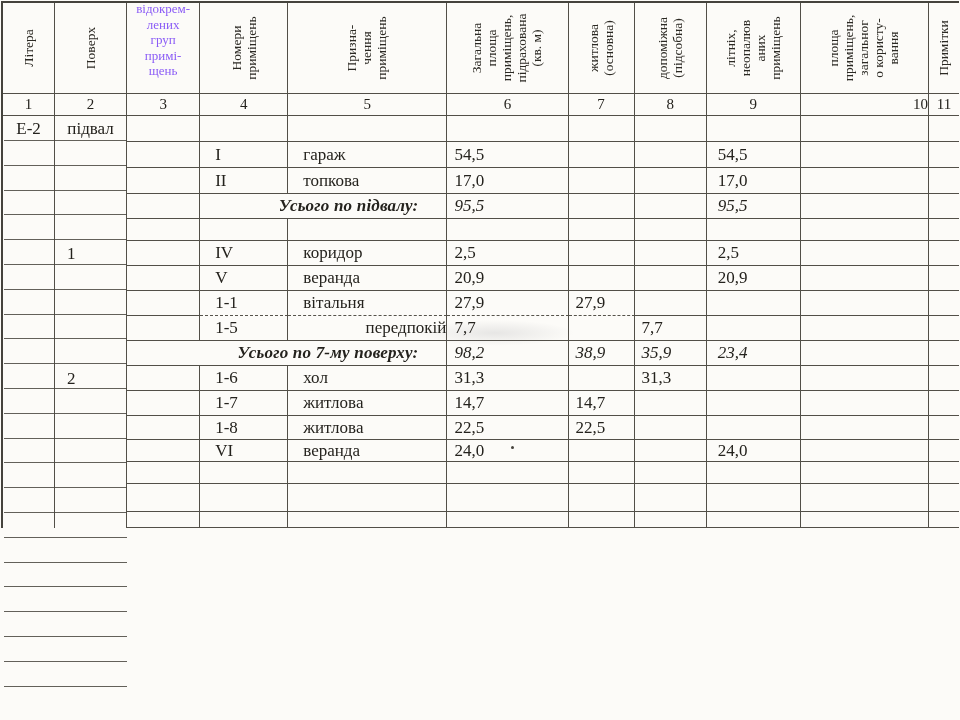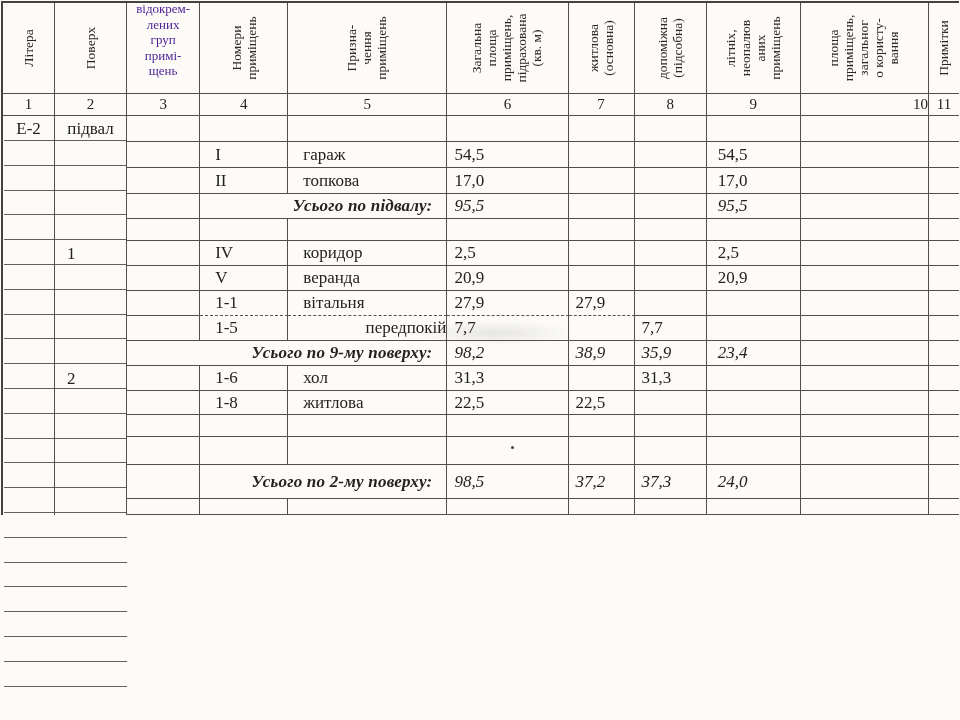--- a/index.html
+++ b/index.html
@@ -20,35 +20,35 @@
   td.c11, th.c11 { border-right:none; }
   
   tr.hdr th { height:91px; position:relative; font-weight:400; background:#fcfbf8; }
   .rot {
     position:absolute; left:50%; top:50%;
     transform:translate(-50%,-50%) rotate(-90deg);
     white-space:pre-line; text-align:center;
     font-size:13.5px; line-height:1.12; color:#2b2923;
   }
   th.hztop { vertical-align:top; }
-  .hz { white-space:pre-line; text-align:center; font-size:13px; line-height:1.2; margin-top:-2px; color:#4c1d95; }
+  .hz { white-space:pre-line; text-align:center; font-size:13px; line-height:1.2; margin-top:-2px; color:#8b5cf6; }
   tr.numrow td { height:22px; text-align:center; font-size:15px; }
   
   tbody td { font-size:17px; vertical-align:middle; line-height:1.05; }
   td.c1 { text-align:center; }
   td.c2 { text-align:center; }
   td.c2.fl { text-align:left; padding-left:12px; }
   td.c4 { padding-left:15px; }
   td.c5 { padding-left:15px; }
   td.c5.ind { padding-left:62px;text-align:right; }
   td.c6, td.c7, td.c8 { padding-left:7px; }
   td.c9 { padding-left:11px; }
   td.nb { border-bottom:none; }
   td.dash { border-bottom:1px dashed #56534b; }
-  td.tlab { text-align:right; padding-right:14px; font-weight:bold; font-style:italic; letter-spacing:0.2px; }
+  td.tlab { text-align:right; padding-right:28px; font-weight:bold; font-style:italic; letter-spacing:0.2px; }
   td.tot { font-weight:normal; font-style:italic; }
   
   .left-ruling {
     position:absolute; left:4px; top:124px; width:123px; height:564px; z-index:3;
     pointer-events:none;
     background:repeating-linear-gradient(to bottom,
       transparent 0, transparent 16px,
       rgba(72,69,62,0.85) 16px, rgba(72,69,62,0.85) 17px,
       transparent 17px, transparent 24.8px);
   }
@@ -261,90 +261,104 @@
         <td class="c6">7,7</td>
         <td class="c7"></td>
         <td class="c8">7,7</td>
         <td class="c9"></td>
         <td class="c10"></td>
           <td class="c11"></td>
       </tr>
       <tr style="height:25px">
         <td class="c1 nb"></td>
           <td class="c2 nb"></td>
-        <td class="tlab" colspan="3">Усього по 9-му поверху:</td>
+        <td class="tlab" colspan="3">Усього по 7-му поверху:</td>
         <td class="c6 tot">98,2</td>
         <td class="c7 tot">38,9</td>
         <td class="c8 tot">35,9</td>
         <td class="c9 tot">23,4</td>
         <td class="c10"></td>
           <td class="c11"></td>
       </tr>
       <tr style="height:25px">
         <td class="c1 nb"></td>
         <td class="c2 nb fl">2</td>
         <td class="c3"></td>
         <td class="c4">1-6</td>
         <td class="c5">хол</td>
         <td class="c6">31,3</td>
         <td class="c7"></td>
         <td class="c8">31,3</td>
         <td class="c9"></td>
         <td class="c10"></td>
           <td class="c11"></td>
       </tr>
+      <tr style="height:25px">
+        <td class="c1 nb"></td>
+          <td class="c2 nb"></td>
+          <td class="c3"></td>
+        <td class="c4">1-7</td>
+        <td class="c5">житлова</td>
+        <td class="c6">14,7</td>
+        <td class="c7">14,7</td>
+        <td class="c8"></td>
+          <td class="c9"></td>
+        <td class="c10"></td>
+          <td class="c11"></td>
+      </tr>
       <tr style="height:24px">
         <td class="c1 nb"></td>
           <td class="c2 nb"></td>
           <td class="c3"></td>
         <td class="c4">1-8</td>
         <td class="c5">житлова</td>
         <td class="c6">22,5</td>
         <td class="c7">22,5</td>
         <td class="c8"></td>
           <td class="c9"></td>
         <td class="c10"></td>
           <td class="c11"></td>
       </tr>
       <tr style="height:22px">
         <td class="c1 nb"></td>
           <td class="c2 nb"></td>
           <td class="c3"></td>
+        <td class="c4">VI</td>
+        <td class="c5">веранда</td>
+        <td class="c6">24,0</td>
+        <td class="c7"></td>
+          <td class="c8"></td>
+        <td class="c9">24,0</td>
+        <td class="c10"></td>
+          <td class="c11"></td>
+      </tr>
+      <tr style="height:22px">
+        <td class="c1 nb"></td>
+          <td class="c2 nb"></td>
+          <td class="c3"></td>
           <td class="c4"></td>
           <td class="c5"></td>
           <td class="c6"></td>
           <td class="c7"></td>
           <td class="c8"></td>
           <td class="c9"></td>
           <td class="c10"></td>
           <td class="c11"></td>
       </tr>
       <tr style="height:28px">
         <td class="c1 nb"></td>
           <td class="c2 nb"></td>
           <td class="c3"></td>
           <td class="c4"></td>
           <td class="c5"></td>
           <td class="c6"></td>
           <td class="c7"></td>
           <td class="c8"></td>
           <td class="c9"></td>
           <td class="c10"></td>
-          <td class="c11"></td>
-      </tr>
-      <tr style="height:34px">
-        <td class="c1 nb"></td>
-          <td class="c2 nb"></td>
-          <td class="c3"></td>
-        <td class="tlab" colspan="2">Усього по 2-му поверху:</td>
-        <td class="c6 tot">98,5</td>
-        <td class="c7 tot">37,2</td>
-        <td class="c8 tot">37,3</td>
-        <td class="c9 tot">24,0</td>
-        <td class="c10"></td>
           <td class="c11"></td>
       </tr>
       <tr style="height:16px">
         <td class="c1 nb"></td>
           <td class="c2 nb"></td>
           <td class="c3"></td>
           <td class="c4"></td>
           <td class="c5"></td>
           <td class="c6"></td>
           <td class="c7"></td>

